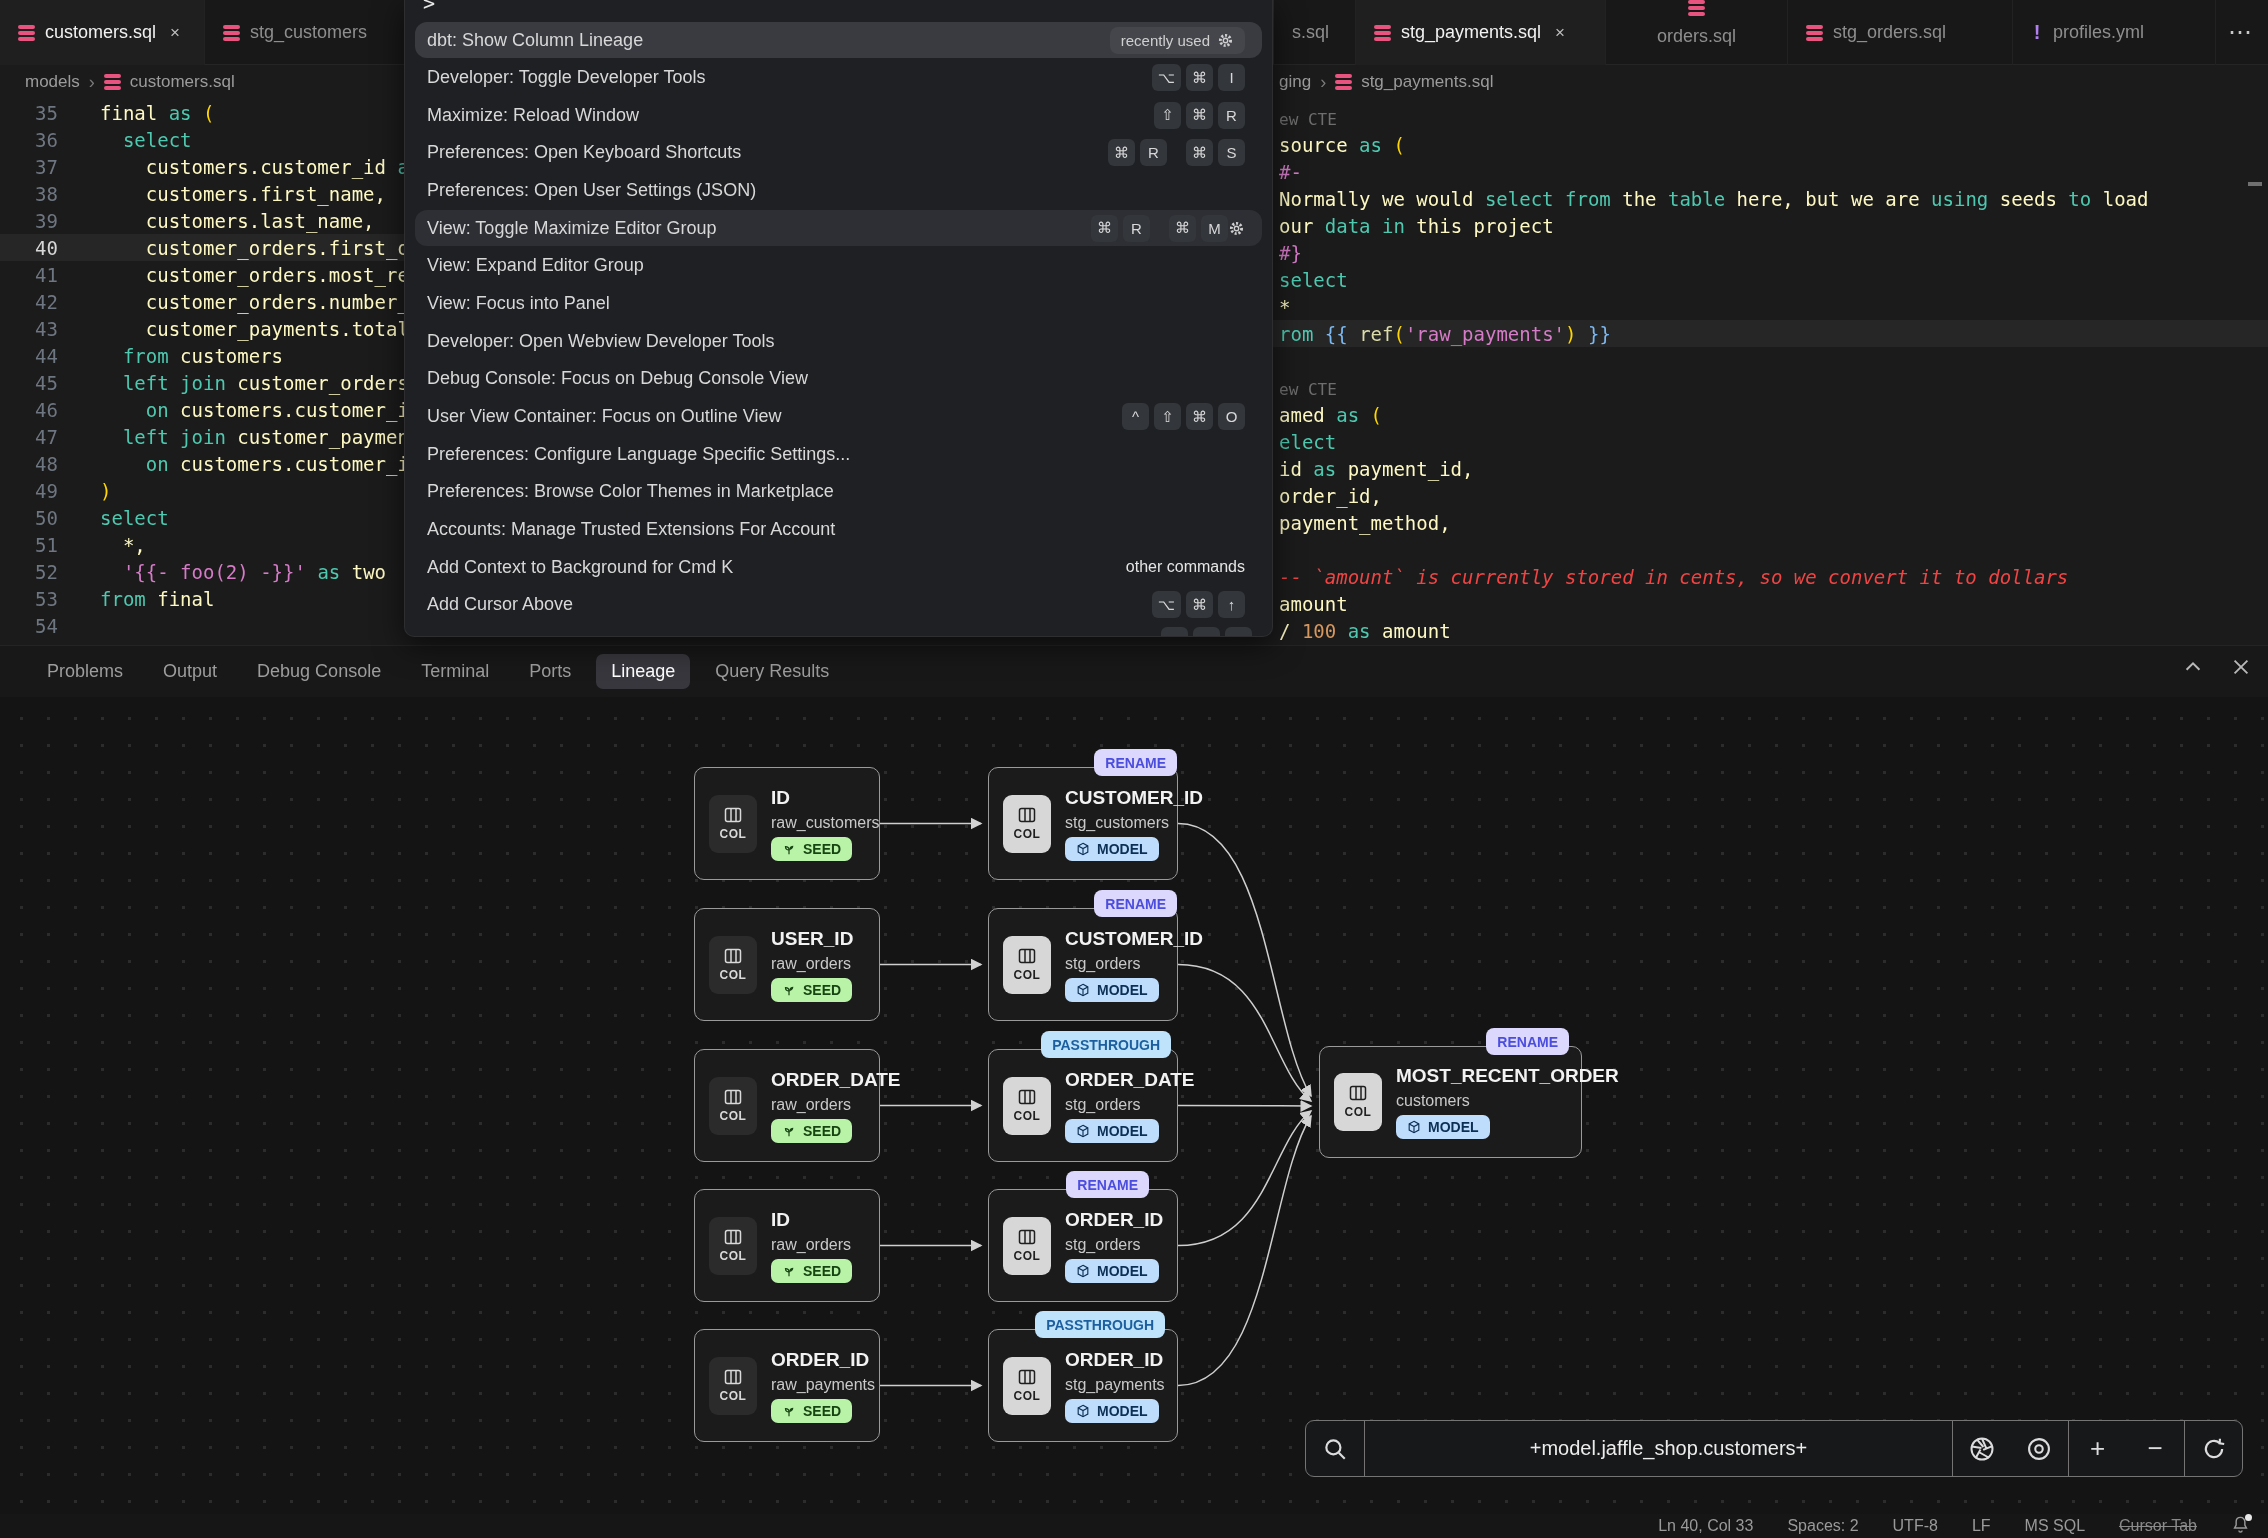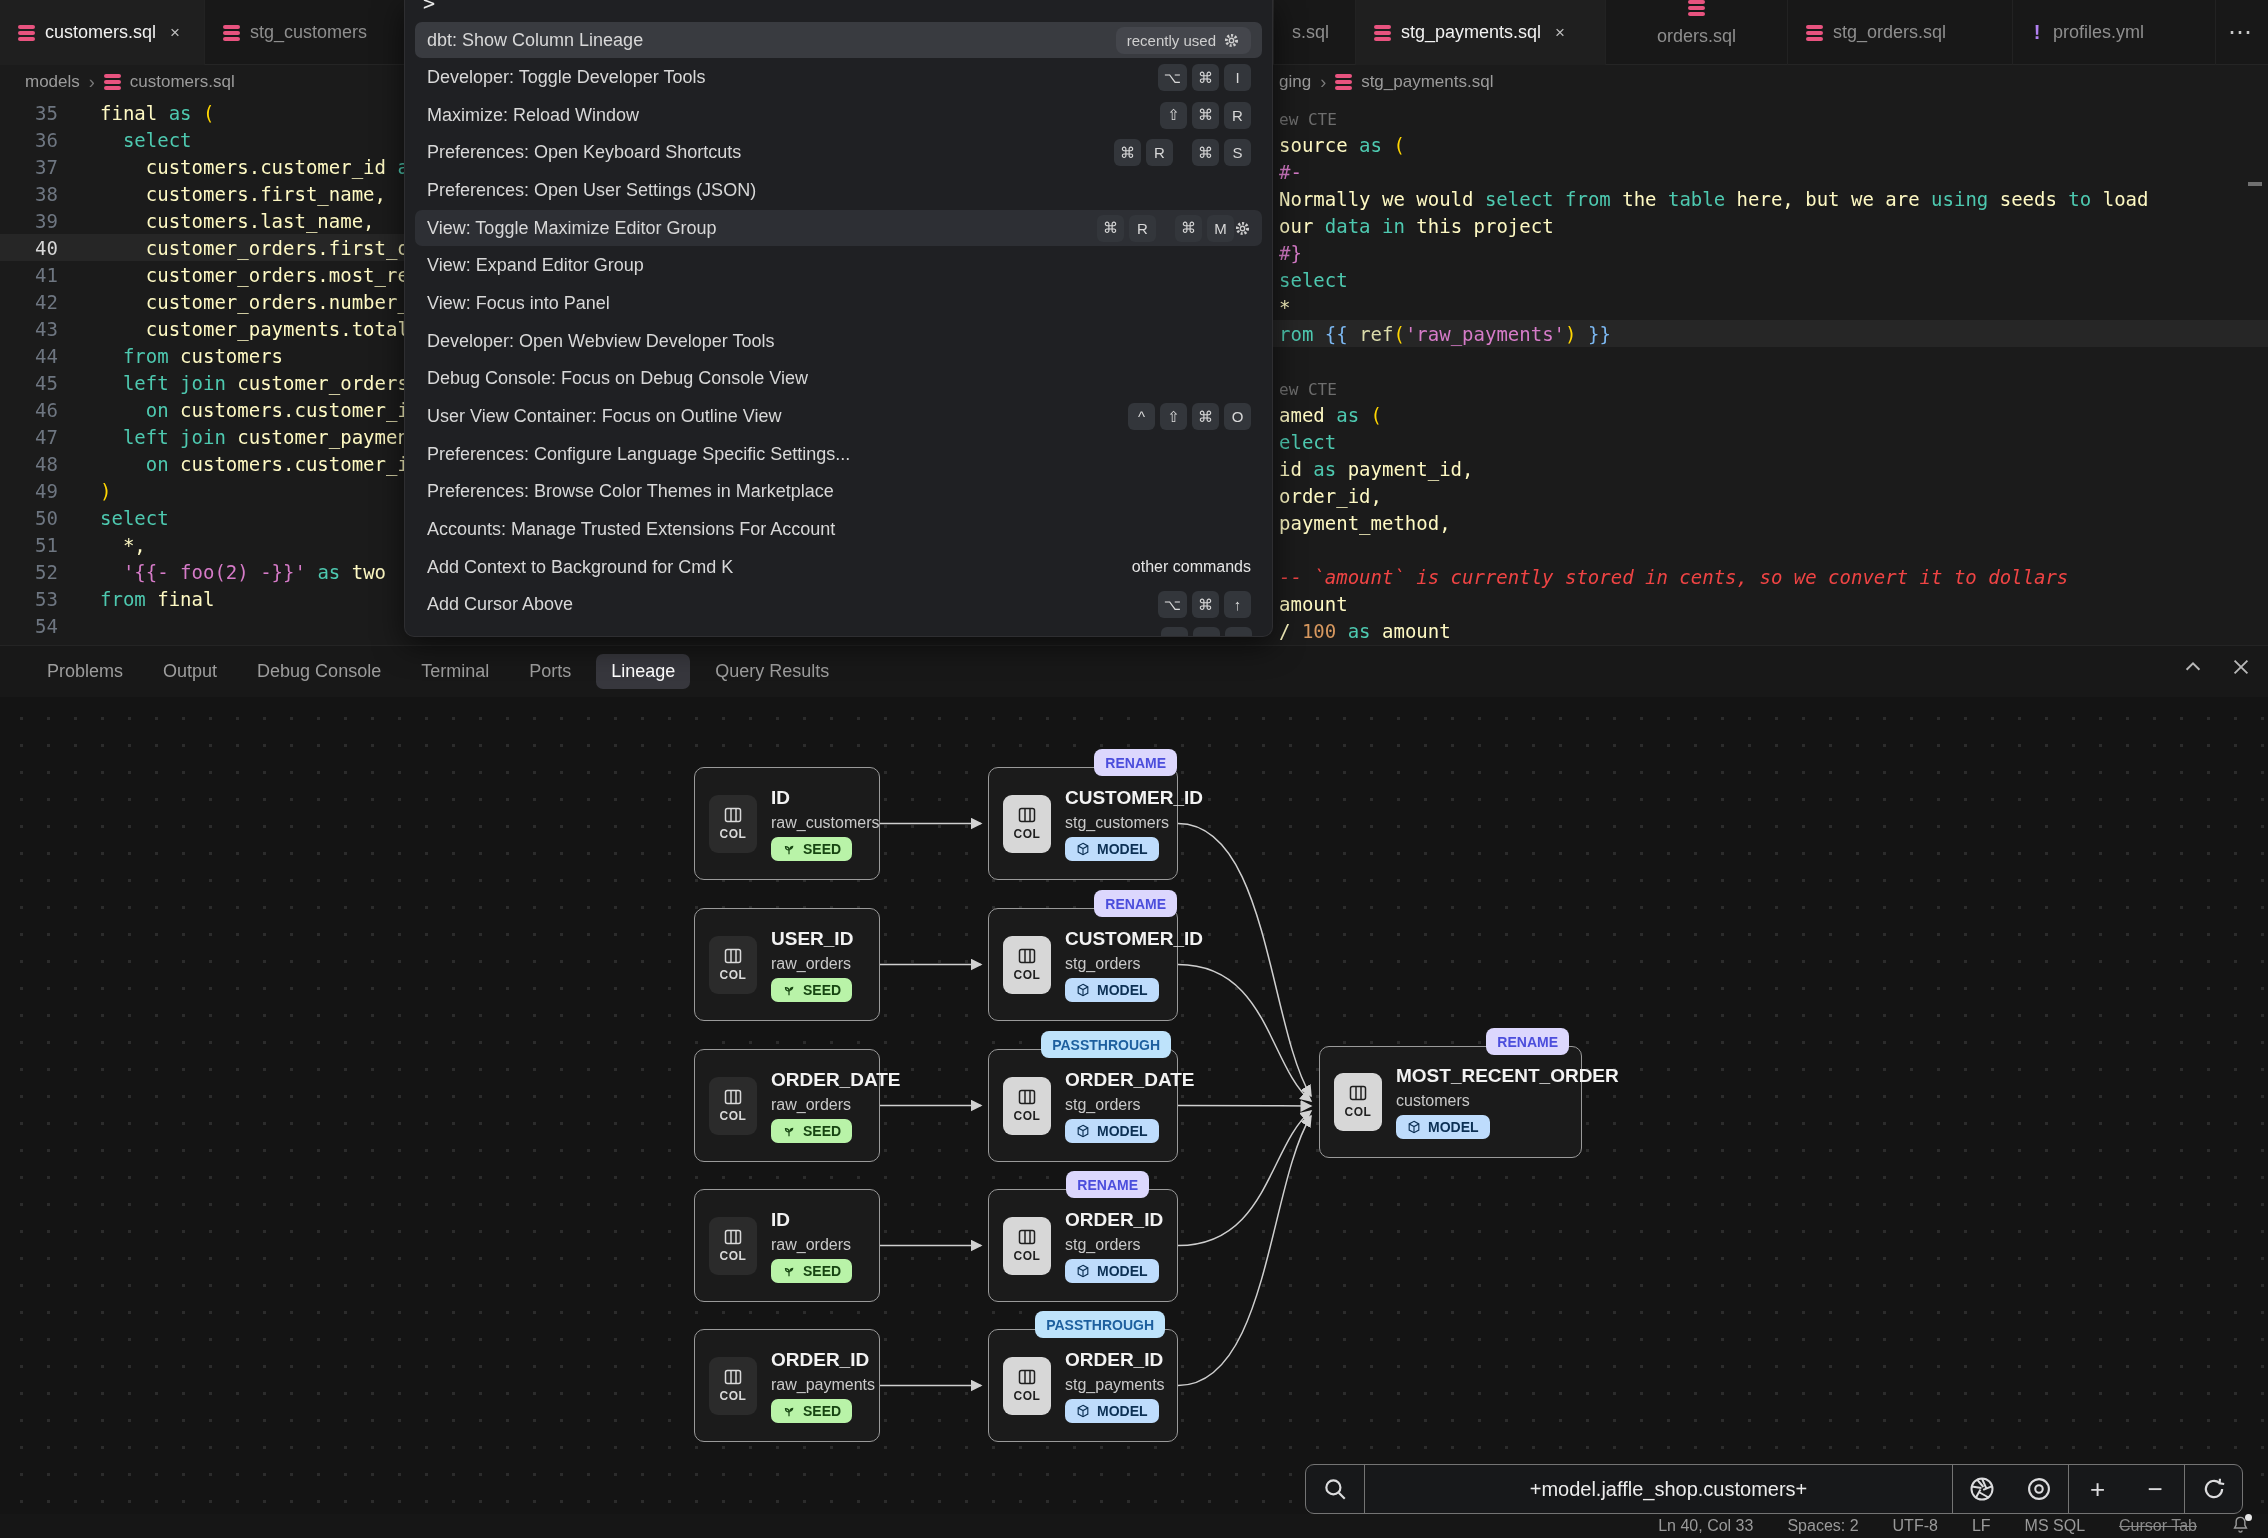--- a/index.html
+++ b/index.html
@@ -40,22 +40,22 @@
   .c-pk { color:#d67bc8; } .c-num { color:#d7985f; } .c-blu { color:#7cb8f2; } .c-fn { color:#dcdcaa; }
   .c-cm { color:#ef4444; font-style:italic; }
   .c-dim { color:#6e6e6e; font-size:16px; }
   .scroll-mark { position:absolute; width:14px; height:4px; background:#707070; }
 
   
   .palette { position:absolute; left:404px; top:0; width:869px; height:637px; background:#1f2023;
              border-radius:0 0 10px 10px; box-shadow:0 8px 30px rgba(0,0,0,.6); z-index:20; overflow:hidden;
              border:1px solid #2e2e31; border-top:none; }
   .pal-prompt { position:absolute; left:18px; top:-9px; color:#e8e8e8; font:20px "DejaVu Sans Mono", monospace; }
-  .pal-item { position:absolute; left:10px; right:10px; height:36px; border-radius:7px; display:flex;
-              align-items:center; padding:0 11px 0 12px; color:#d8d8d8; font-size:18px; }
+  .pal-item { position:absolute; left:10px; right:10px; height:36px; border-radius:12px; display:flex;
+              align-items:center; padding:0 17px 0 12px; color:#d8d8d8; font-size:18px; }
   .pal-item.sel { background:#393b40; }
   .pal-item.hov { background:#2d2f34; }
   .pal-label { flex:1; white-space:nowrap; overflow:hidden; }
   .keys { display:flex; align-items:center; gap:5px; }
   .keys .chordgap { width:9px; }
   .keycap { min-width:27px; height:27px; padding:0 6px; background:#33363b; border-radius:6px; color:#d8d8d8;
             font-size:15px; display:flex; align-items:center; justify-content:center; }
   .pal-tag { display:flex; align-items:center; gap:7px; background:#44464c; border-radius:8px;
              padding:5px 11px; color:#cfcfcf; font-size:15px; }
   .right-note { color:#e5e5e5; font-size:16px; }
@@ -88,21 +88,21 @@
   .nbadge { display:inline-flex; align-items:center; gap:7px; border-radius:7px; padding:4px 11px;
             font-size:14px; font-weight:bold; width:max-content; }
   .nbadge.seed { background:#b9f3a8; color:#174512; }
   .nbadge.model { background:#bedcfc; color:#0c3054; }
   .ntag { position:absolute; top:-19px; height:27px; display:flex; align-items:center; padding:0 11px;
           border-radius:8px; font-size:14px; font-weight:bold; z-index:3; }
   .ntag.rename { background:#dcd7fd; color:#4b4ddc; }
   .ntag.passthrough { background:#bee3fb; color:#1d5f9e; }
 
   
-  .ltoolbar { position:absolute; left:1305px; top:1464px; width:938px; height:50px; background:#17181a;
+  .ltoolbar { position:absolute; left:1305px; top:1420px; width:938px; height:57px; background:#17181a;
               border:1.5px solid #747474; border-radius:9px; display:flex; align-items:stretch; z-index:5;text-align:center; }
   .lt-cell { display:flex; align-items:center; justify-content:center; }
   .lt-sep { border-left:1.5px solid #747474; }
   .lt-query { flex:1; padding-left:20px; color:#ececec; font-size:20px; display:flex; align-items:center;
               white-space:nowrap; overflow:hidden; }
   .lt-icon { width:58px; color:#dcdcde; }
   .lt-glyph { font-size:26px; color:#dcdcde; }
 
   
   .statusbar { position:absolute; left:0; top:1514px; width:2268px; height:24px; background:#161616;

